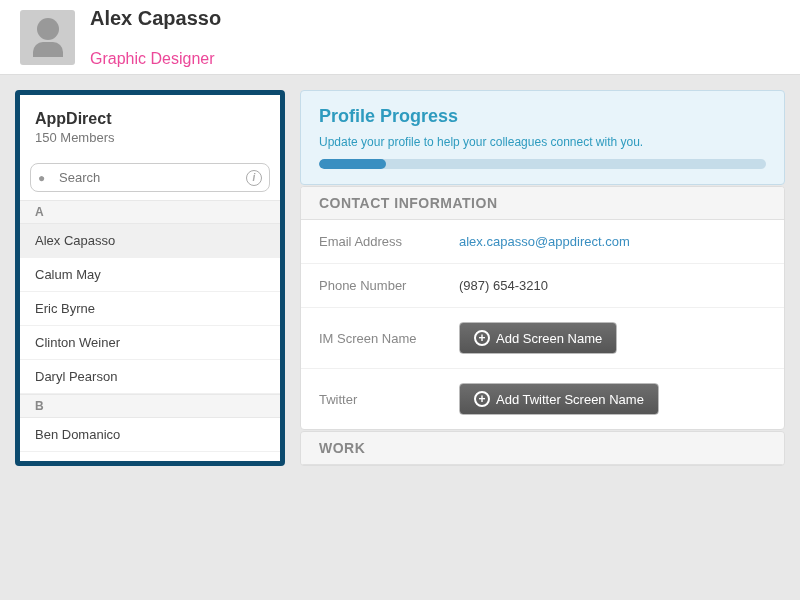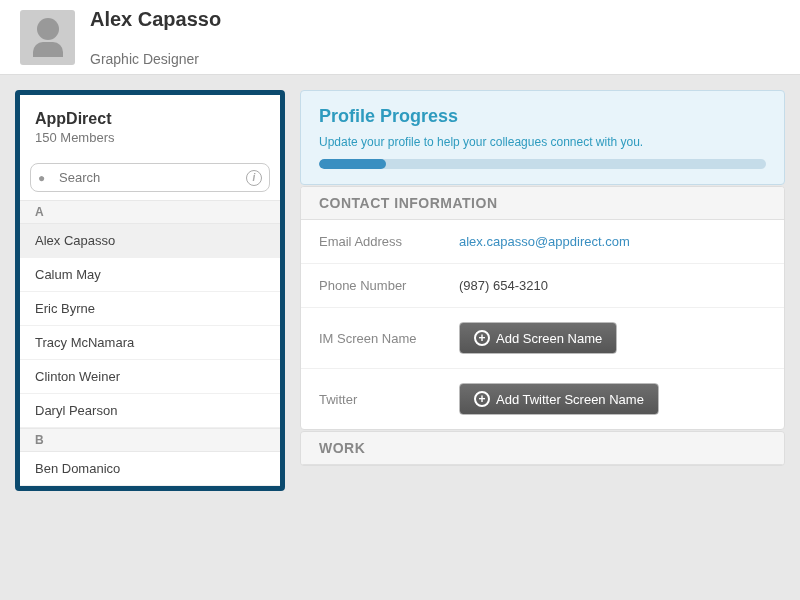--- a/index.html
+++ b/index.html
@@ -42,22 +42,22 @@
       height: 15px;
       background: #999;
       border-radius: 10px 10px 0 0;
     }
     .header-name {
       font-size: 20px;
       font-weight: 600;
       color: #333;
     }
     .header-title {
-      font-size: 14px;
-      color: #737373;
+      font-size: 16px;
+      color: #ec4899;
       margin-top: 20px;
     }
 
     
     .main-content {
       display: flex;
       padding: 15px;
       gap: 15px;
     }
 
@@ -288,21 +288,20 @@
       <input class="search-input" type="text" placeholder="Search" style="">
       <div class="search-info-icon">i</div>
     </div>
 
     <div class="member-list">
 
       <div class="group-label">A</div>
       <div class="member-item active">Alex Capasso</div>
       <div class="member-item">Calum May</div>
       <div class="member-item">Eric Byrne</div>
-      <div class="member-item">Tracy McNamara</div>
       <div class="member-item">Clinton Weiner</div>
       <div class="member-item">Daryl Pearson</div>
 
       <div class="group-label">B</div>
       <div class="member-item">Ben Domanico</div>
     </div>
   </div>
 
   <div class="right-panel">
 

